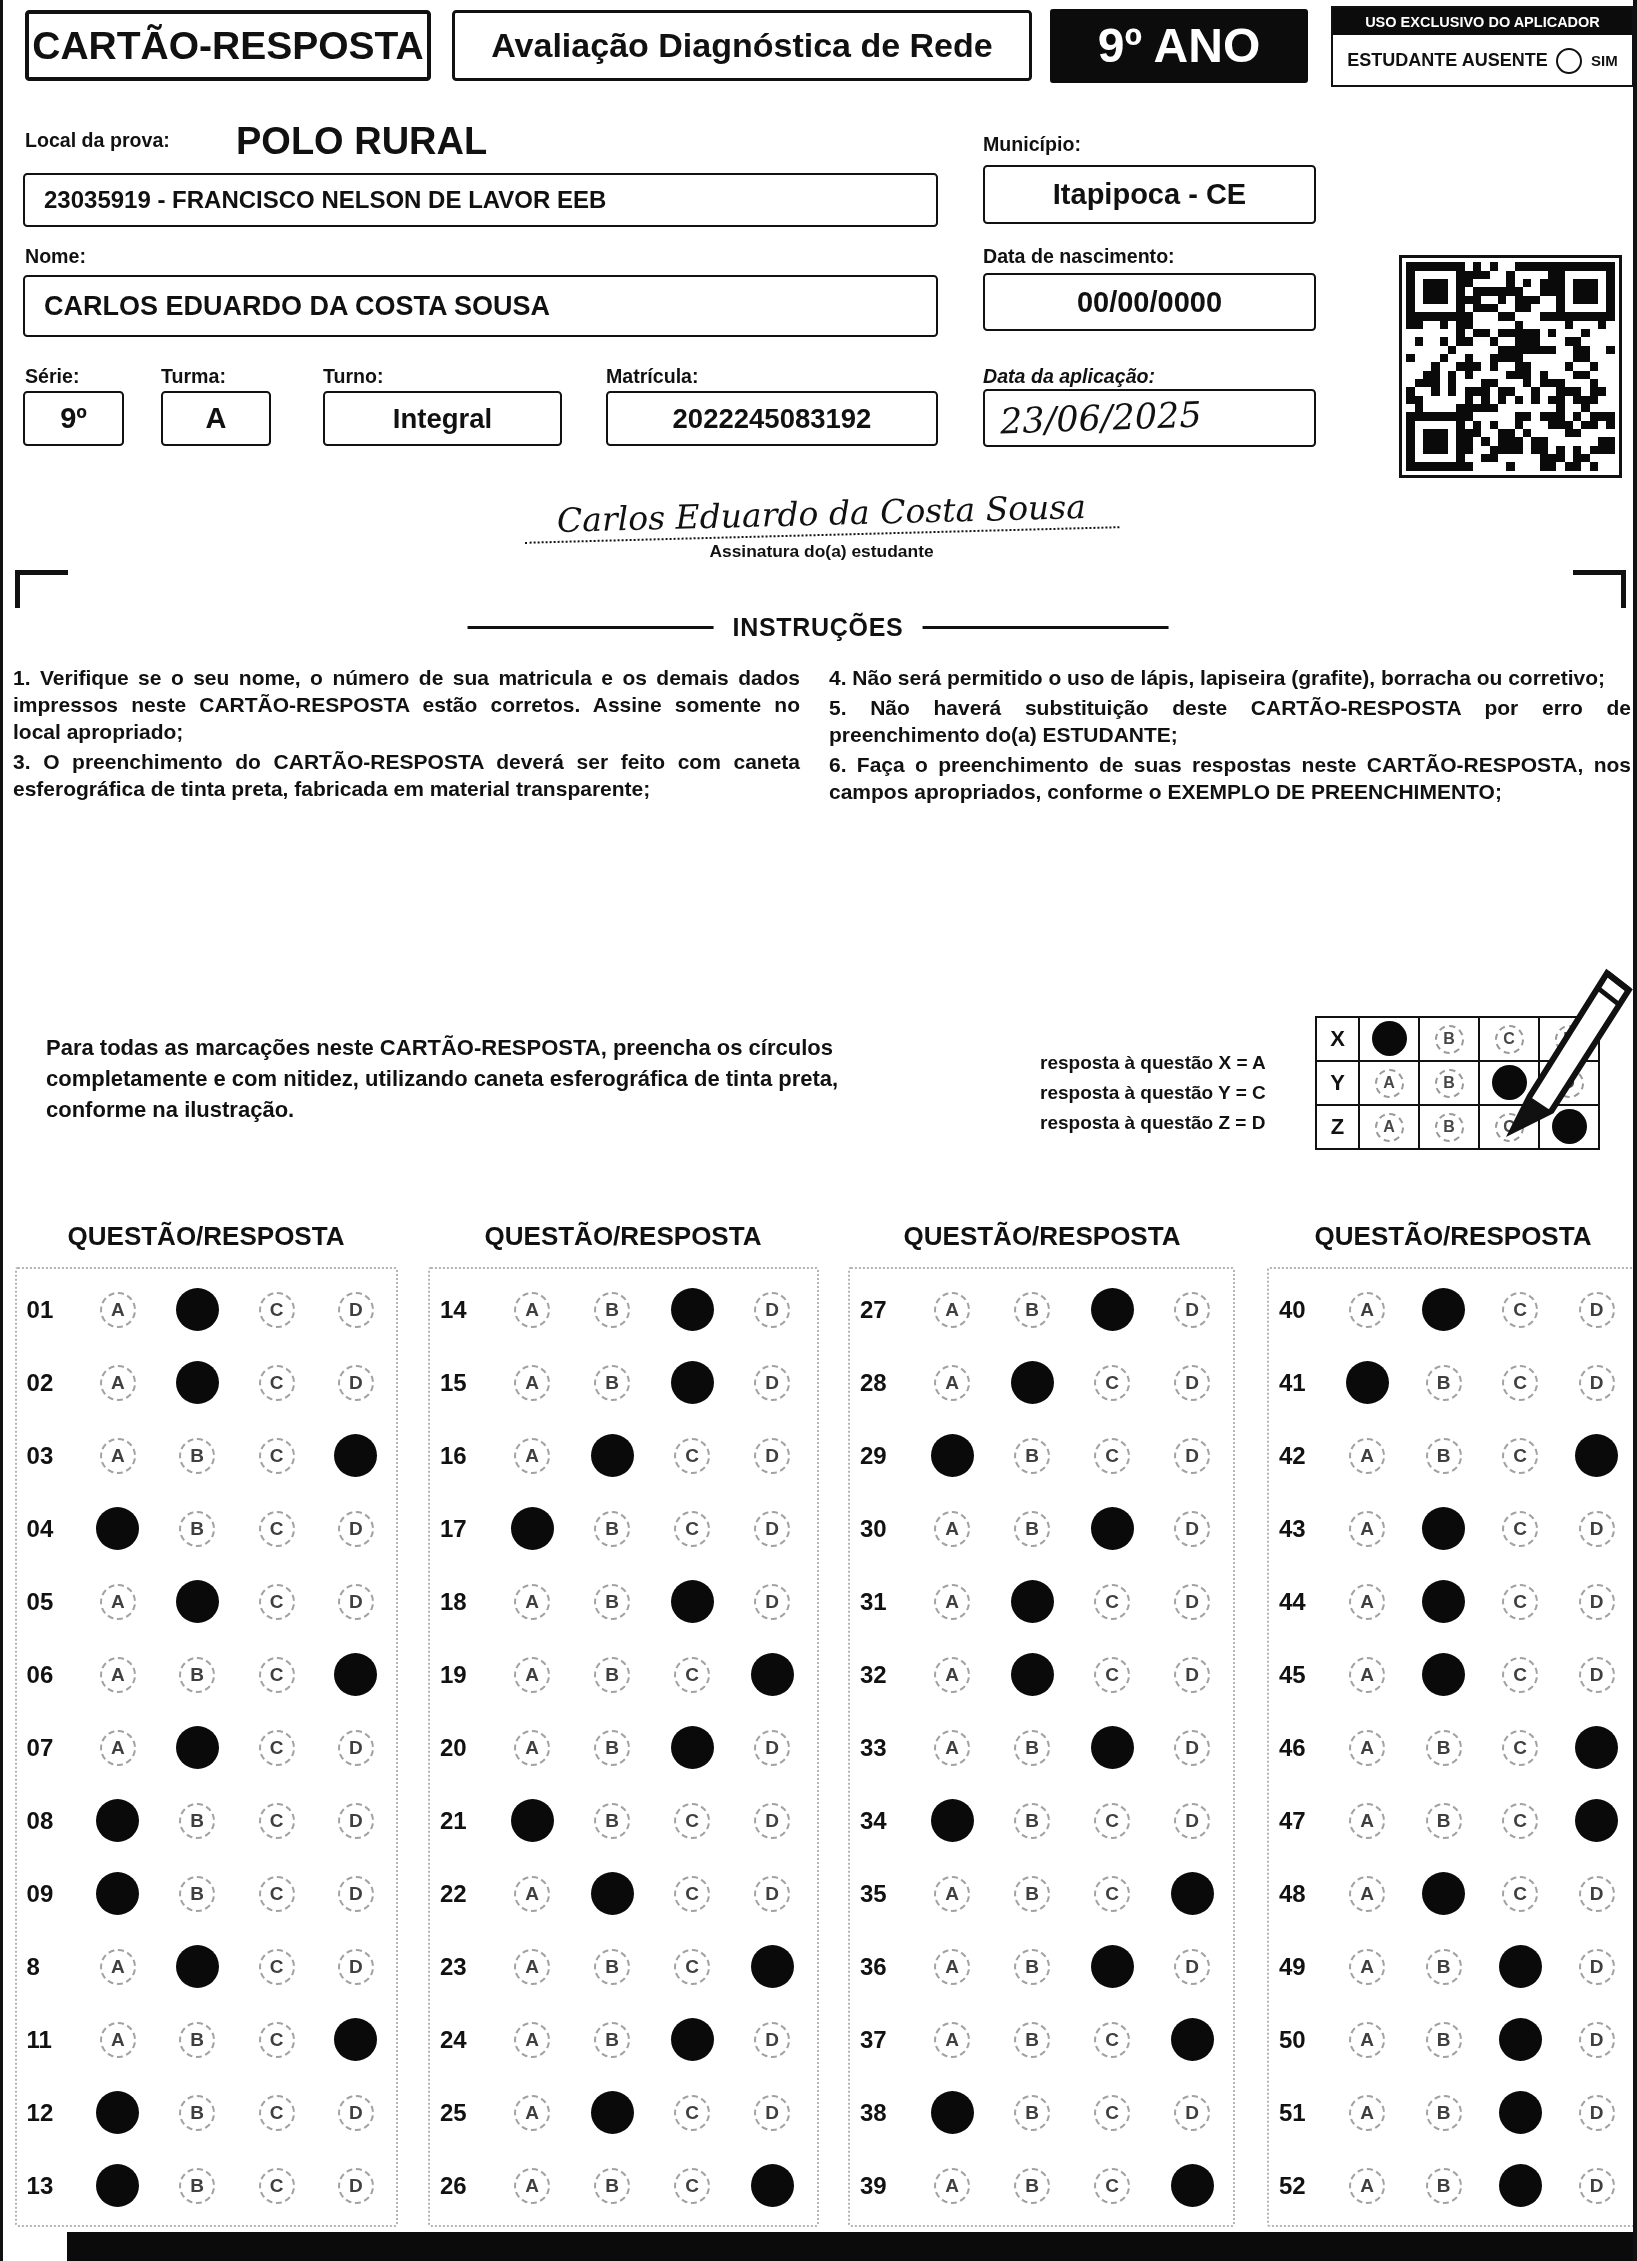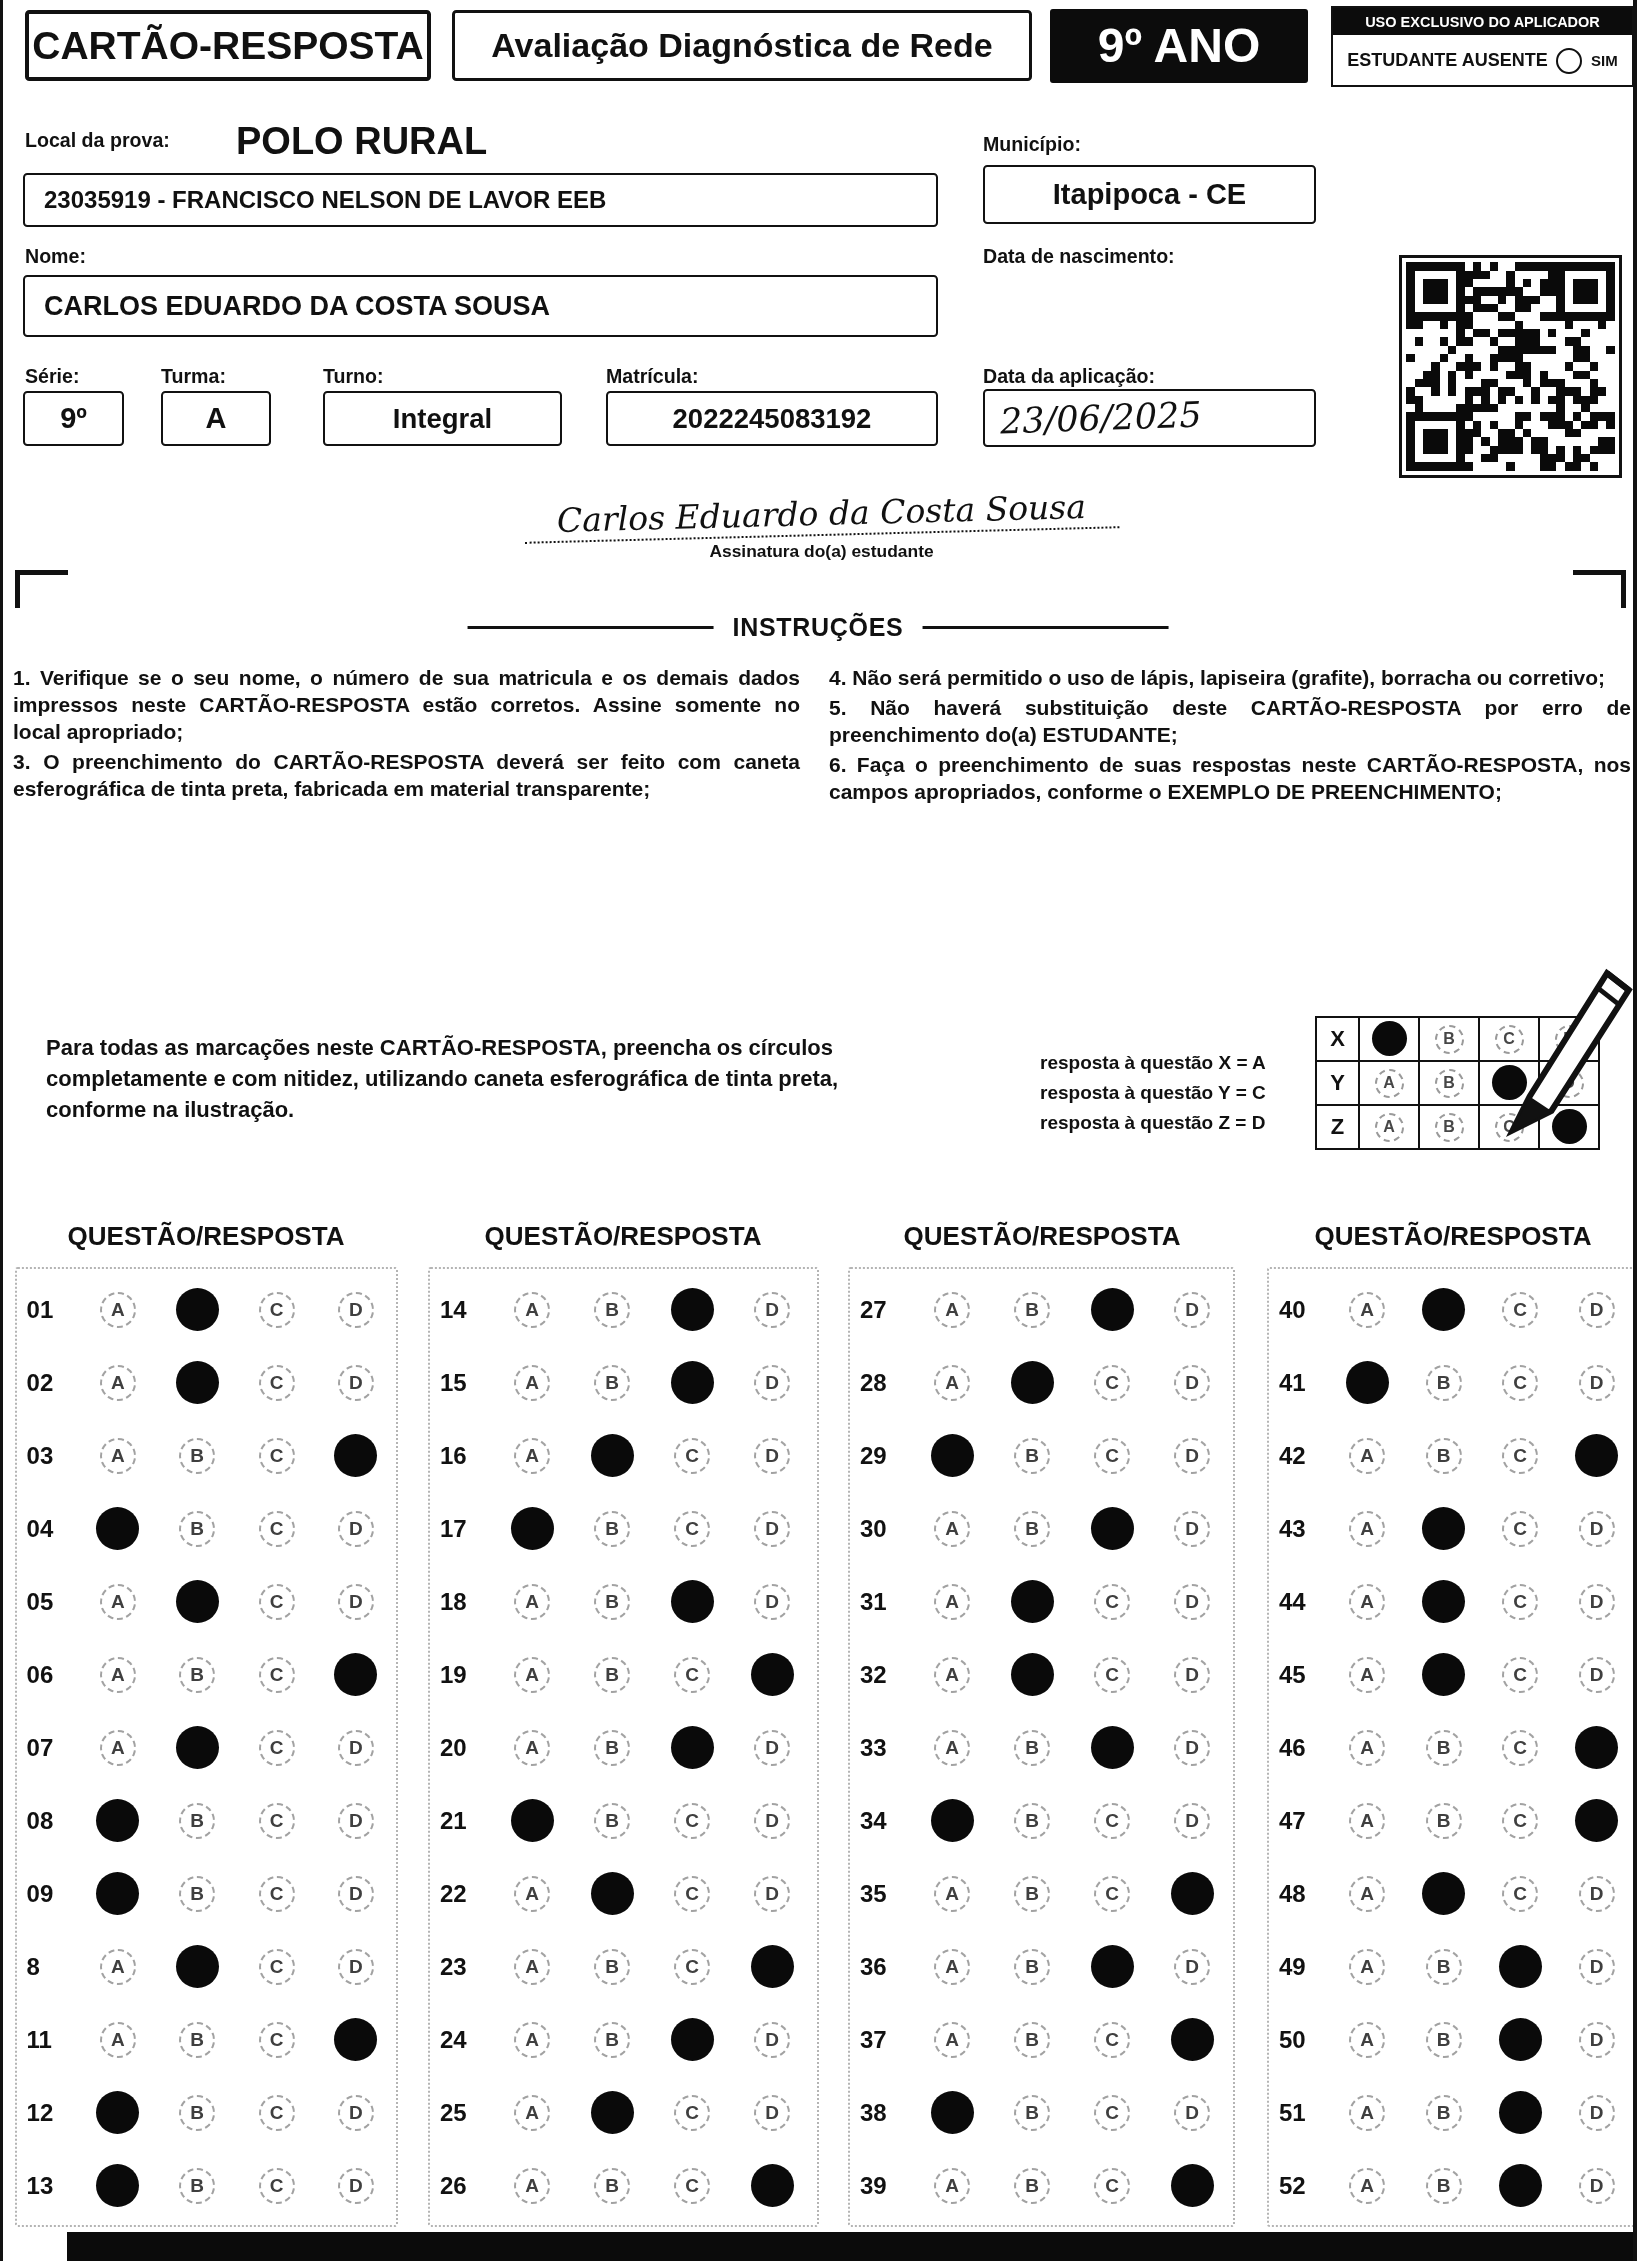--- a/index.html
+++ b/index.html
@@ -93,20 +93,23 @@
   </div>
   <div class="abs box center" style="left:980px;top:165px;width:333px;height:59px;font-size:29px;font-weight:bold;">
     <span>Itapipoca - CE</span>
   </div>
 
   <div class="abs flabel" style="left:22px;top:245px;">Nome:</div>
   <div class="abs box" style="left:20px;top:275px;width:915px;height:62px;padding-left:19px;font-size:27px;font-weight:bold;">
     <span>CARLOS EDUARDO DA COSTA SOUSA</span>
   </div>
   <div class="abs flabel" style="left:980px;top:245px;">Data de nascimento:</div>
+  <div class="abs box center" style="left:980px;top:273px;width:333px;height:58px;font-size:29px;font-weight:bold;">
+    <span>00/00/0000</span>
+  </div>
 
   <div class="abs qr">
       <div style="background: rgb(10, 10, 10);"></div>
       <div style="background: rgb(10, 10, 10);"></div>
       <div style="background: rgb(10, 10, 10);"></div>
       <div style="background: rgb(10, 10, 10);"></div>
       <div style="background: rgb(10, 10, 10);"></div>
       <div style="background: rgb(10, 10, 10);"></div>
       <div style="background: rgb(10, 10, 10);"></div>
       <div style="background: rgb(255, 255, 255);"></div>
@@ -726,21 +729,21 @@
       <div style="background: rgb(255, 255, 255);"></div>
       <div style="background: rgb(10, 10, 10);"></div>
       <div style="background: rgb(255, 255, 255);"></div>
       <div style="background: rgb(255, 255, 255);"></div>
     </div>
 
   <div class="abs flabel" style="left:22px;top:365px;">Série:</div>
   <div class="abs flabel" style="left:158px;top:365px;">Turma:</div>
   <div class="abs flabel" style="left:320px;top:365px;">Turno:</div>
   <div class="abs flabel" style="left:603px;top:365px;">Matrícula:</div>
-  <div class="abs flabel" style="left:980px;top:365px;">Data da aplicação:</div>
+  <div class="abs flabel" style="left:980px;top:365px;font-style:italic;">Data da aplicação:</div>
 
   <div class="abs box center" style="left:20px;top:391px;width:101px;height:55px;font-size:29px;font-weight:bold;">
     <span>9º</span>
   </div>
   <div class="abs box center" style="left:158px;top:391px;width:110px;height:55px;font-size:29px;font-weight:bold;">
     <span>A</span>
   </div>
   <div class="abs box center" style="left:320px;top:391px;width:239px;height:55px;font-size:27.5px;font-weight:bold;">
     <span>Integral</span>
   </div>

